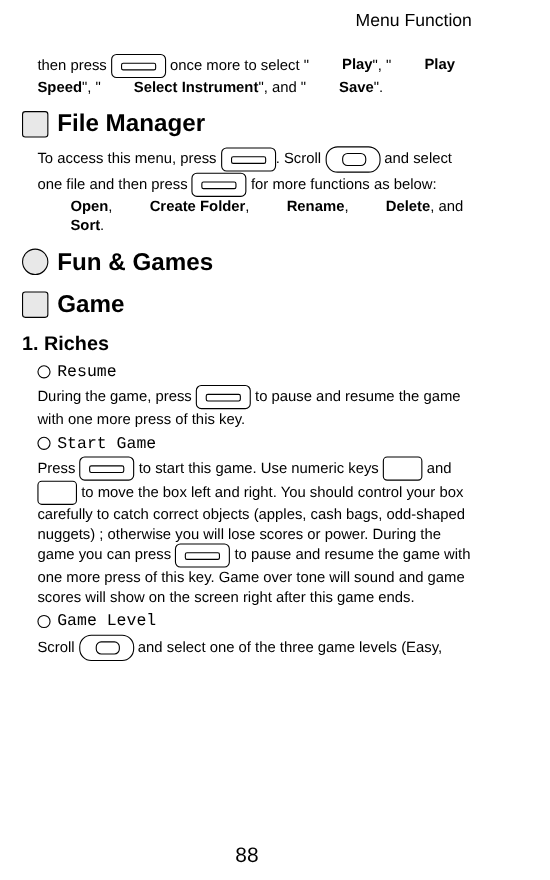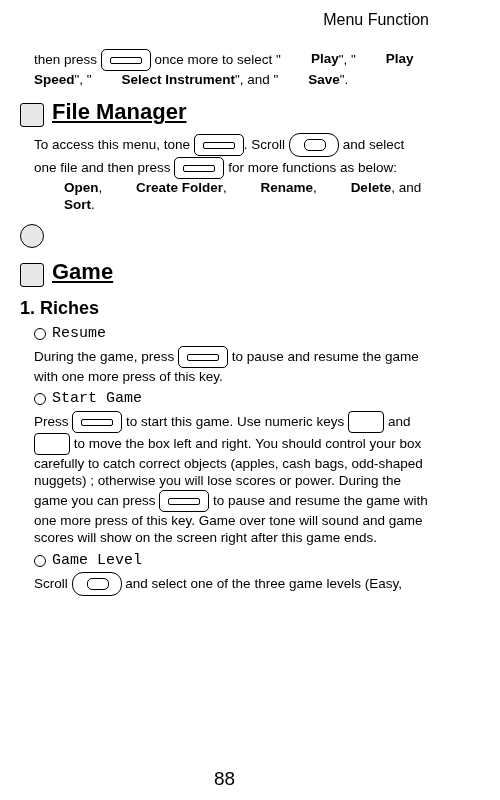--- a/index.html
+++ b/index.html
@@ -22,24 +22,23 @@
     line-height: 1.3;
   }
   .header {
     text-align: right;
     font-size: 16px;
     margin-bottom: 18px;
     margin-top: 0;
   }
   .section-title {
     display: flex;
-    align-items: flex-end;
+    align-items: center;
     gap: 8px;
     margin: 10px 0 6px 0;
-    text-decoration: underline;
   }
   .section-title h2 {
     font-size: 22px;
     font-weight: bold;
     margin: 0;
   }
   .section-icon-box {
     width: 22px;
     height: 22px;
     border: 1px solid #000;
@@ -162,31 +161,32 @@
     <span class="inline-key"></span>
     <span> once more to select "</span><b>Play</b><span>", "</span><b>Play Speed</b><span>", "</span><b>Select Instrument</b><span>", and "</span><b>Save</b><span>".</span>
   </div>
 
   <div class="section-title">
     <span class="section-icon-box"></span>
     <h2>File Manager</h2>
   </div>
 
   <div class="para">
-    <span>To access this menu, tone </span>
+    <span>To access this menu, press </span>
     <span class="inline-key"></span><span>. Scroll </span>
     <span class="inline-key-round"></span>
     <span> and select one file and then press </span>
     <span class="inline-key"></span>
     <span> for more functions as below: </span>
     <b>Open</b><span>, </span><b>Create Folder</b><span>, </span><b>Rename</b><span>, </span><b>Delete</b><span>, and </span><b>Sort</b><span>.</span>
   </div>
 
   <div class="section-title">
     <span class="section-icon-circle"></span>
+    <h2>Fun &amp; Games</h2>
   </div>
 
   <div class="section-title">
     <span class="section-icon-box"></span>
     <h2>Game</h2>
   </div>
 
   <div class="sub-h3">1. Riches</div>
 
   <div class="bullet-line">

